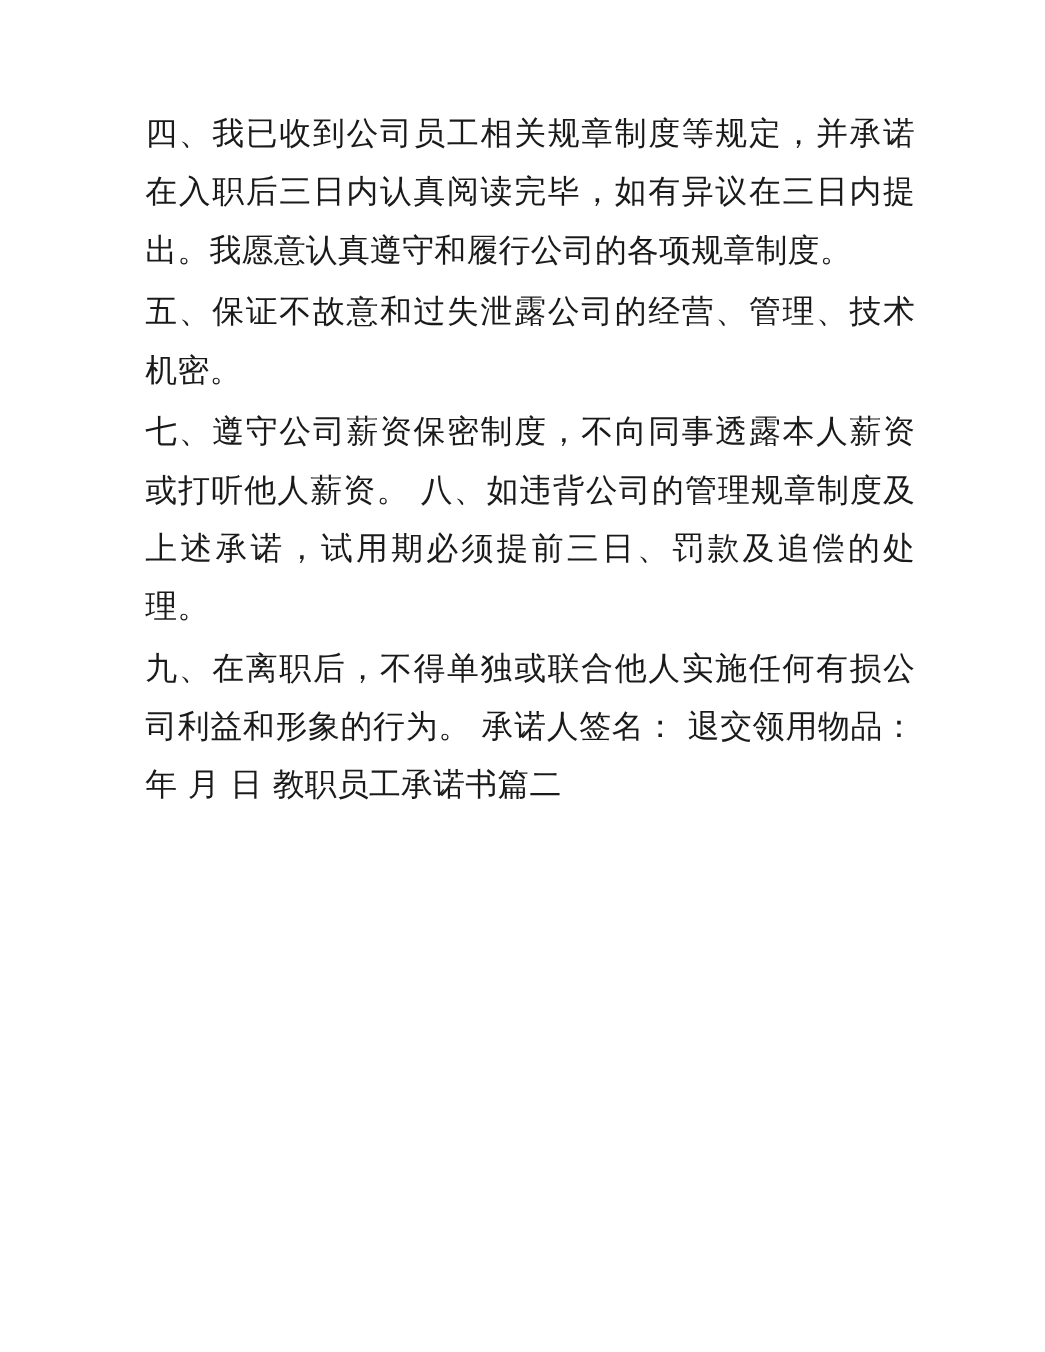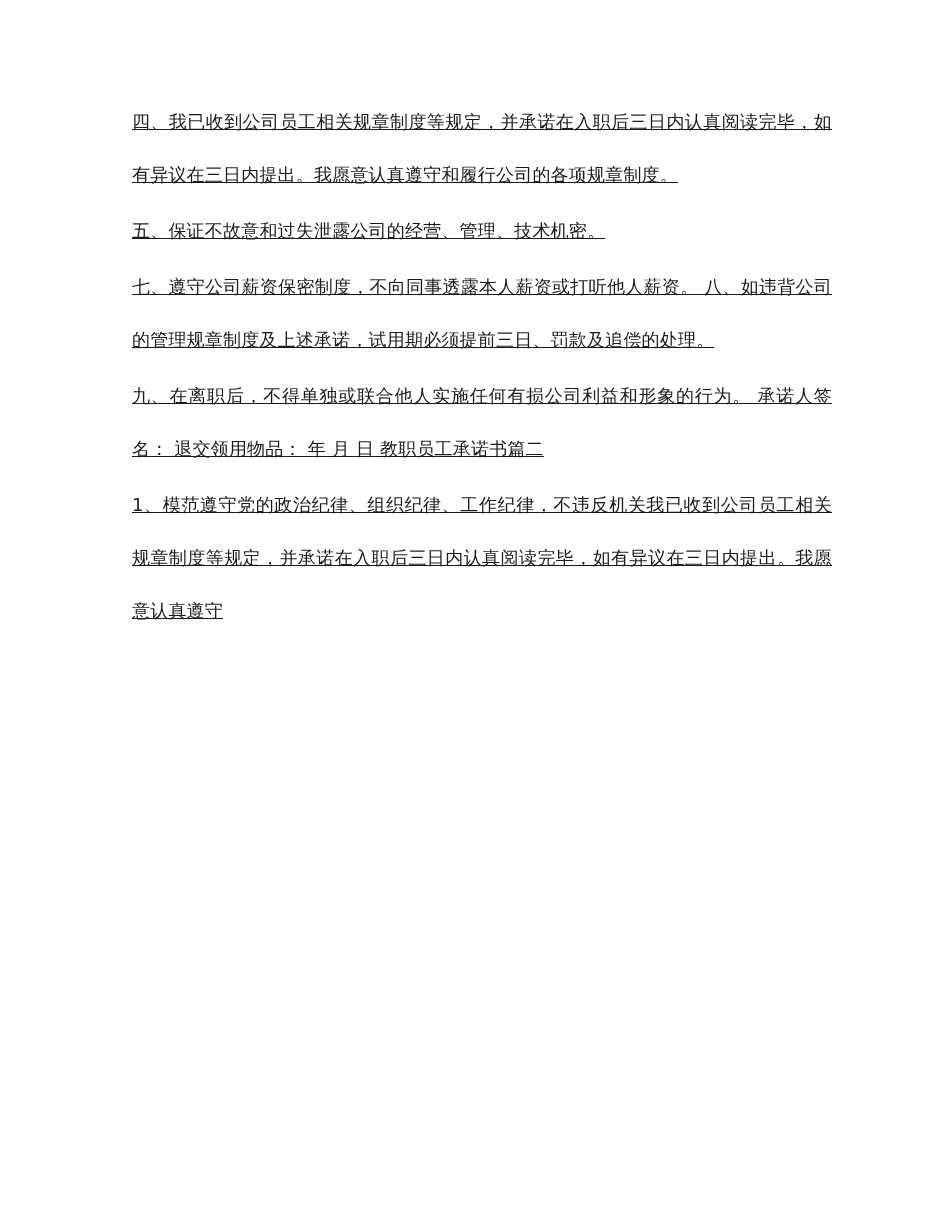--- a/index.html
+++ b/index.html
@@ -15,39 +15,37 @@
     overflow: hidden;
   }
   .page {
     box-sizing: border-box;
     width: 950px;
     height: 1229px;
     padding: 95px 118px 0 132px;
     background: #ffffff;
   }
   .doc-body {
-    font-size: 18px;
+    font-size: 29px;
     line-height: 53px;
     letter-spacing: 0.2px;
     text-align: justify;
     text-justify: inter-ideograph;
     color: #1a1a1a;
-    text-decoration: underline;
   }
   .para {
     margin: 0 0 3px 0;
     text-indent: 0;
     white-space: pre-wrap;
     word-break: break-all;
   }
 </style>
 </head>
 <body>
 
 <div class="page">
   <div class="doc-body">
     <p class="para">四、我已收到公司员工相关规章制度等规定，并承诺在入职后三日内认真阅读完毕，如有异议在三日内提出。我愿意认真遵守和履行公司的各项规章制度。</p>
     <p class="para">五、保证不故意和过失泄露公司的经营、管理、技术机密。</p>
     <p class="para">七、遵守公司薪资保密制度，不向同事透露本人薪资或打听他人薪资。 八、如违背公司的管理规章制度及上述承诺，试用期必须提前三日、罚款及追偿的处理。</p>
     <p class="para">九、在离职后，不得单独或联合他人实施任何有损公司利益和形象的行为。 承诺人签名： 退交领用物品： 年 月 日 教职员工承诺书篇二</p>
-    <p class="para">1、模范遵守党的政治纪律、组织纪律、工作纪律，不违反机关我已收到公司员工相关规章制度等规定，并承诺在入职后三日内认真阅读完毕，如有异议在三日内提出。我愿意认真遵守</p>
   </div>
 </div>
 
 </body></html>

